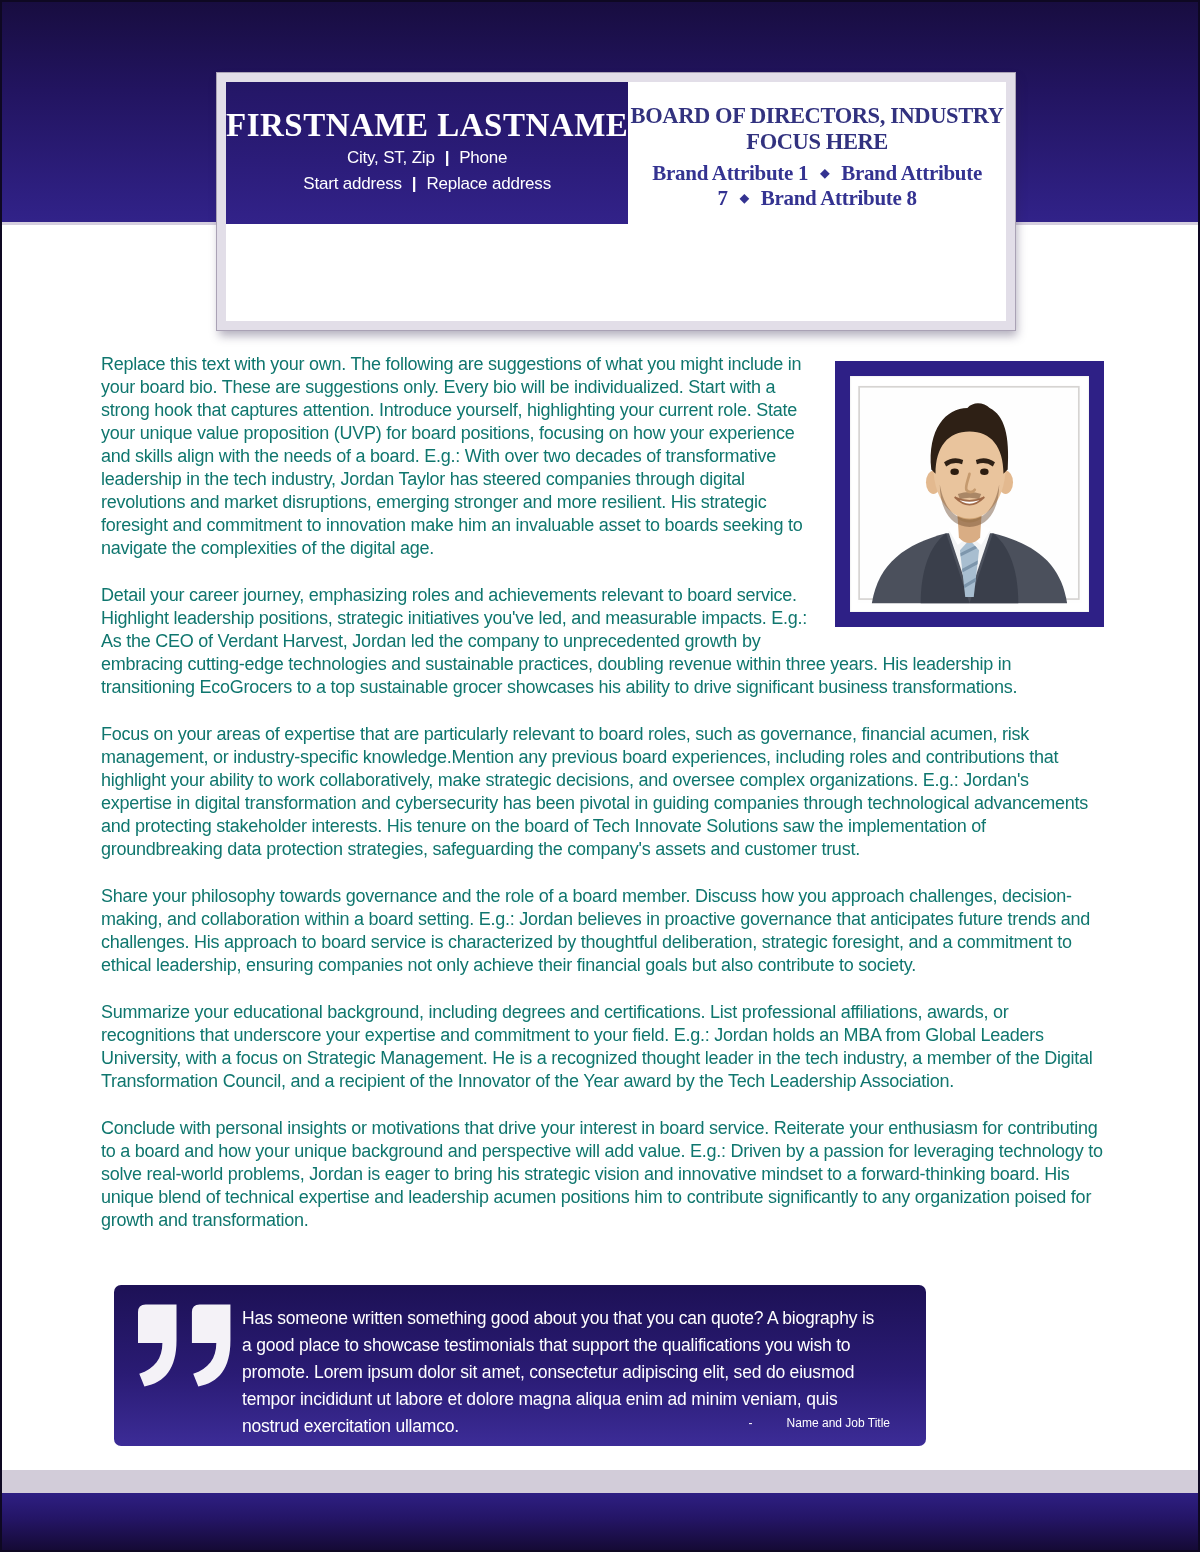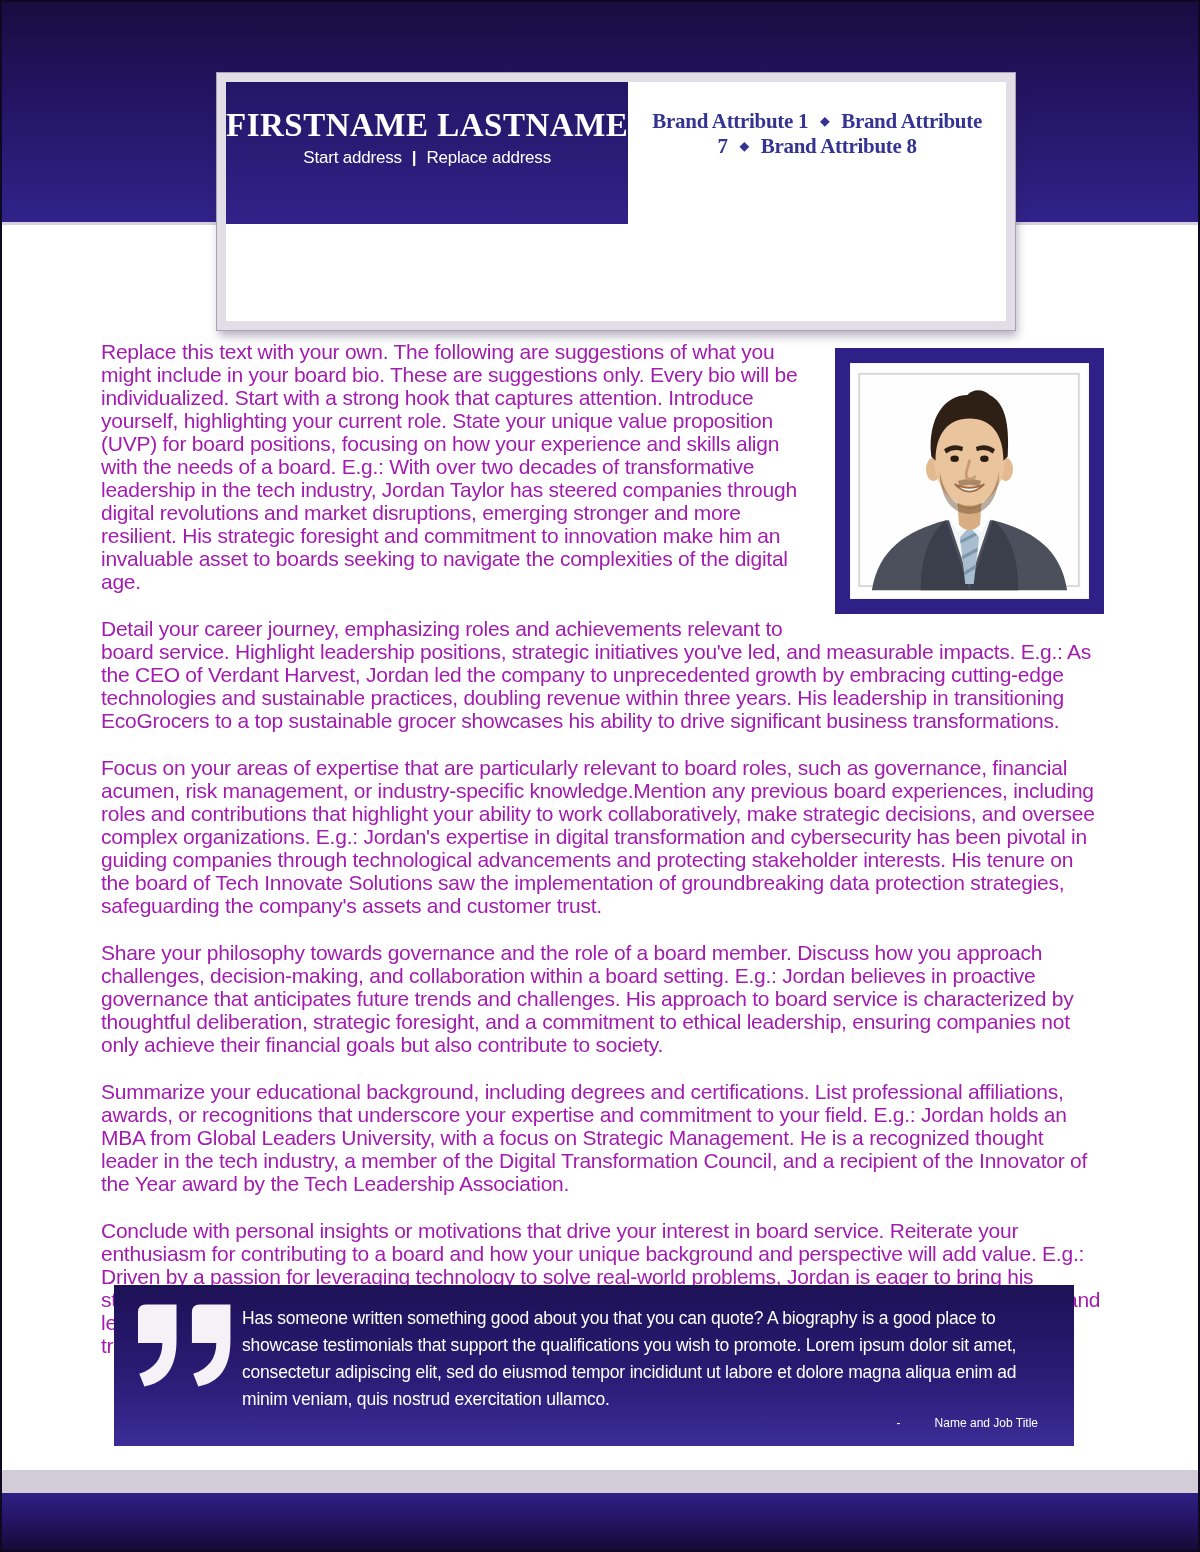--- a/index.html
+++ b/index.html
@@ -34,38 +34,39 @@
   .contact-line .pipe{ font-weight:bold; margin:0 10px; }
   .hb-white{
     flex:1; text-align:center; padding-top:21px; box-sizing:border-box;
     font-family:"Liberation Serif", serif; font-weight:bold; color:#32327f;
   }
   .board-title{ font-size:22.5px; letter-spacing:-0.4px; line-height:26px;}
   .brand-attrs{ font-size:21px; letter-spacing:-0.3px; margin-top:6px; color:#343391;}
   .brand-attrs .diamond{ font-size:12px; vertical-align:3px; margin:0 12px; }
   
   .content{
-    position:absolute; left:99px; top:338px; width:1003px;
-    color:#a21caf; font-size:21px; line-height:23px; letter-spacing:-0.25px;
+    position:absolute; left:99px; top:351px; width:1003px;
+    color:#0f766e; font-size:18px; line-height:23px; letter-spacing:-0.25px;
   }
   .content p{ margin:0 0 24px 0; }
   .photo-frame{
     float:right; width:269px; height:266px; box-sizing:border-box;
     margin:8px 0 12px 26px; background:#2e2086; padding:15px;
   }
   .photo-mat{
     width:100%; height:100%; box-sizing:border-box; background:#ffffff;
     padding:7px; box-shadow:inset 0 0 2px rgba(0,0,0,.15);
   }
   .photo-mat svg{ display:block; width:100%; height:100%; }
   
   .quote-box{
-    position:absolute; left:112px; top:1283px; width:960px; height:161px;
+    position:absolute; left:112px; top:1283px; width:812px; height:161px;
     background:linear-gradient(180deg,#1d1156 0%, #2a1b74 55%, #3c2c97 100%);
     color:#ffffff;
+    border-radius:7px;
   }
   .quote-mark{ position:absolute; left:24px; top:18px; width:95px; height:85px; }
   .quote-text{
     box-sizing:border-box; padding:20px 42px 0 128px;
     font-size:17.5px; line-height:27px; letter-spacing:-0.2px;
   }
   .quote-attr{ position:absolute; right:36px; bottom:16px; font-size:12px; }
   .quote-attr .dash{ margin-right:34px; }
   
   .gray-band{ position:absolute; left:0; right:0; top:1468px; height:23px; background:#d2ccd9; }
@@ -78,24 +79,28 @@
 <body>
 
 <div class="page">
 
   <div class="top-band"></div>
 
   <div class="header-box">
     <div class="hb-purple">
       <div class="person-name">FIRSTNAME LASTNAME</div>
       <div class="contact-line">
+        <span>City, ST, Zip</span><span class="pipe">|</span><span>Phone</span>
+      </div>
+      <div class="contact-line">
         <span>Start address</span><span class="pipe">|</span><span>Replace address</span>
       </div>
     </div>
     <div class="hb-white">
+      <div class="board-title">BOARD OF DIRECTORS, INDUSTRY FOCUS HERE</div>
       <div class="brand-attrs">
         <span>Brand Attribute 1</span><span class="diamond">◆</span><span>Brand Attribute 7</span><span class="diamond">◆</span><span>Brand Attribute 8</span>
       </div>
     </div>
   </div>
 
   <div class="content">
     <div class="photo-frame">
       <div class="photo-mat">
         <svg viewBox="0 0 212 206" preserveAspectRatio="xMidYMid meet">

